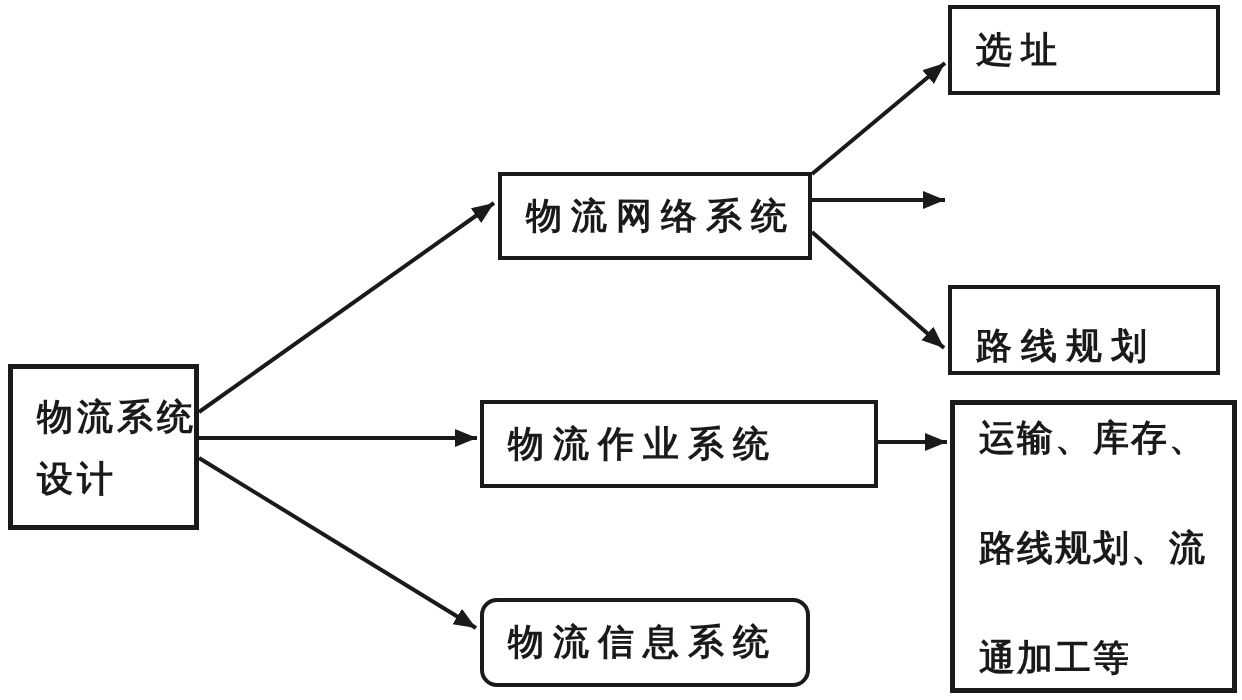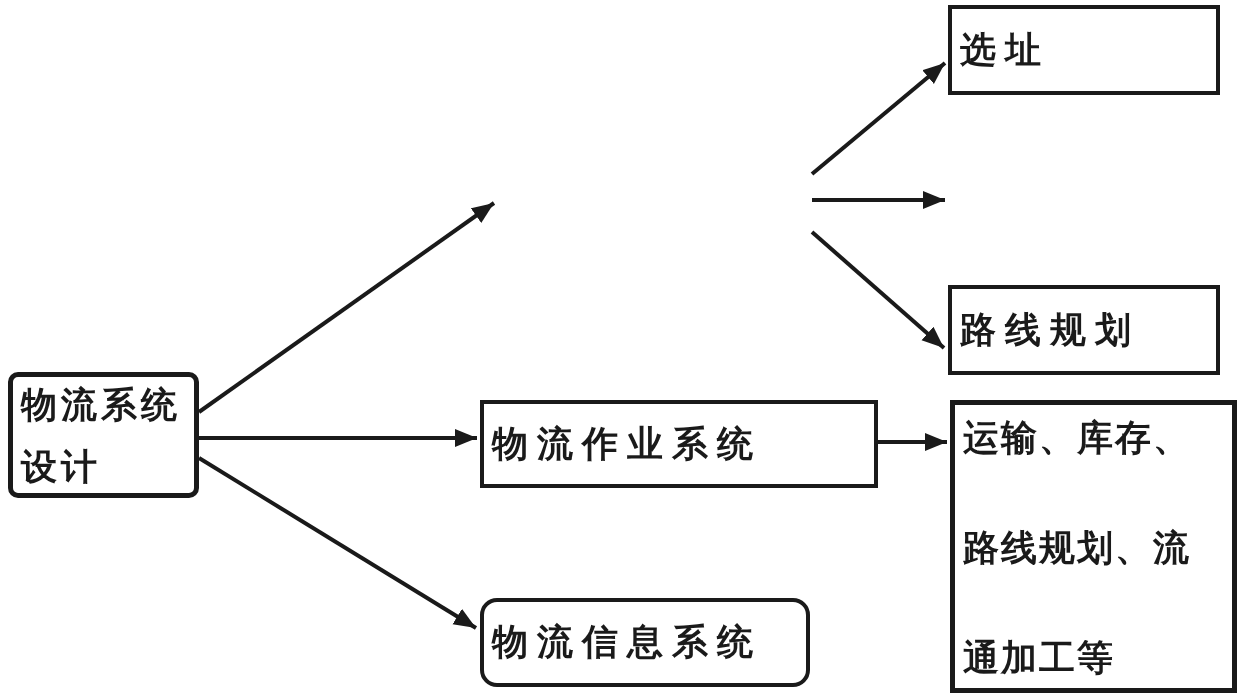--- a/index.html
+++ b/index.html
@@ -38,39 +38,38 @@
   .box {
     position: absolute;
     box-sizing: border-box;
     background: var(--paper);
     border: 4px solid var(--ink);
     display: flex;
     flex-direction: column;
     justify-content: center;
     font-size: 36px;
     font-weight: 600;
-    padding-left: 8px;
+    padding-left: 24px;
     white-space: nowrap;
   }
   .box.root {
-    left: 8px; top: 372px; width: 191px; height: 126px;
+    left: 8px; top: 364px; width: 191px; height: 166px;
     border-width: 5px;
     letter-spacing: 4px;
     line-height: 62px;
-    border-radius: 10px;
   }
   .box.single {
     letter-spacing: 9px;
   }
   .box.network    { left: 498px; top: 172px; width: 314px; height: 88px; }
   .box.operations { left: 480px; top: 400px; width: 398px; height: 88px; }
   .box.info       { left: 480px; top: 598px; width: 330px; height: 89px; border-radius: 17px; }
   .box.site       { left: 948px; top: 5px;   width: 272px; height: 90px; }
   .box.layout     { left: 948px; top: 145px; width: 272px; height: 88px; }
-  .box.route      { left: 948px; top: 285px; width: 272px; height: 90px; }
+  .box.route      { left: 948px; top: 285px; width: 272px; height: 90px; justify-content: flex-end; }
   .box.detail {
     left: 950px; top: 400px; width: 287px; height: 293px;
     border-width: 5px;
     letter-spacing: 2px;
     line-height: 70px;
     gap: 40px;
   }
 </style>
 </head>
 <body>
@@ -90,20 +89,23 @@
     <line x1="812" y1="200" x2="945" y2="200" marker-end="url(#ah)"></line>
     <line x1="812" y1="232" x2="944" y2="348" marker-end="url(#ah)"></line>
     <line x1="810" y1="442" x2="947" y2="442" marker-end="url(#ah)"></line>
   </svg>
 
   <div class="box root">
     <div>物流系统</div>
     <div>设计</div>
   </div>
 
+  <div class="box single network">
+    <span>物流网络系统</span>
+  </div>
 
   <div class="box single operations">
     <span>物流作业系统</span>
   </div>
 
   <div class="box single info">
     <span>物流信息系统</span>
   </div>
 
   <div class="box single site">

